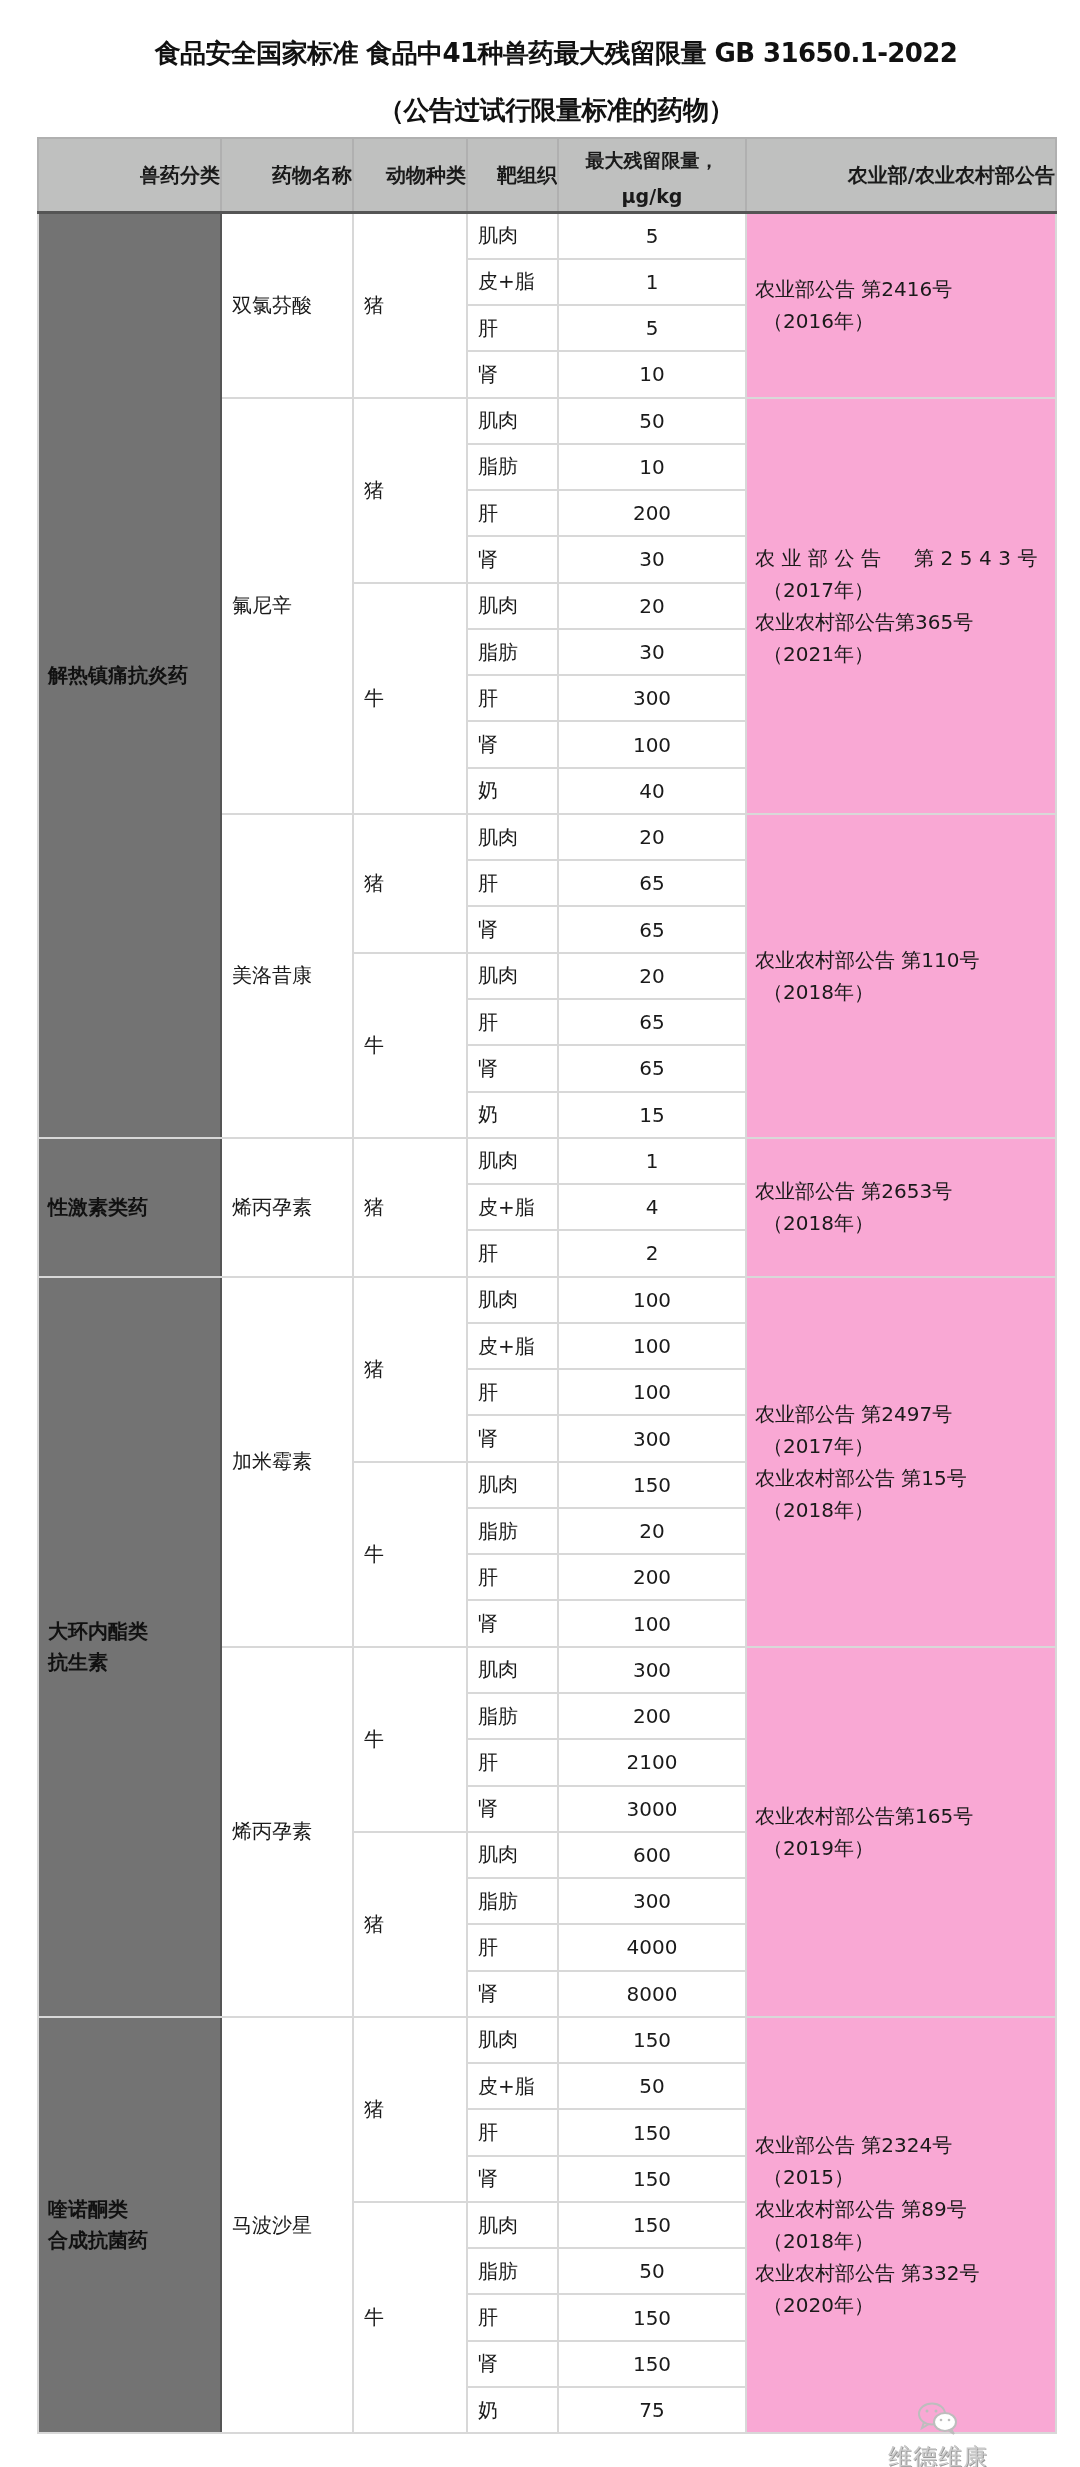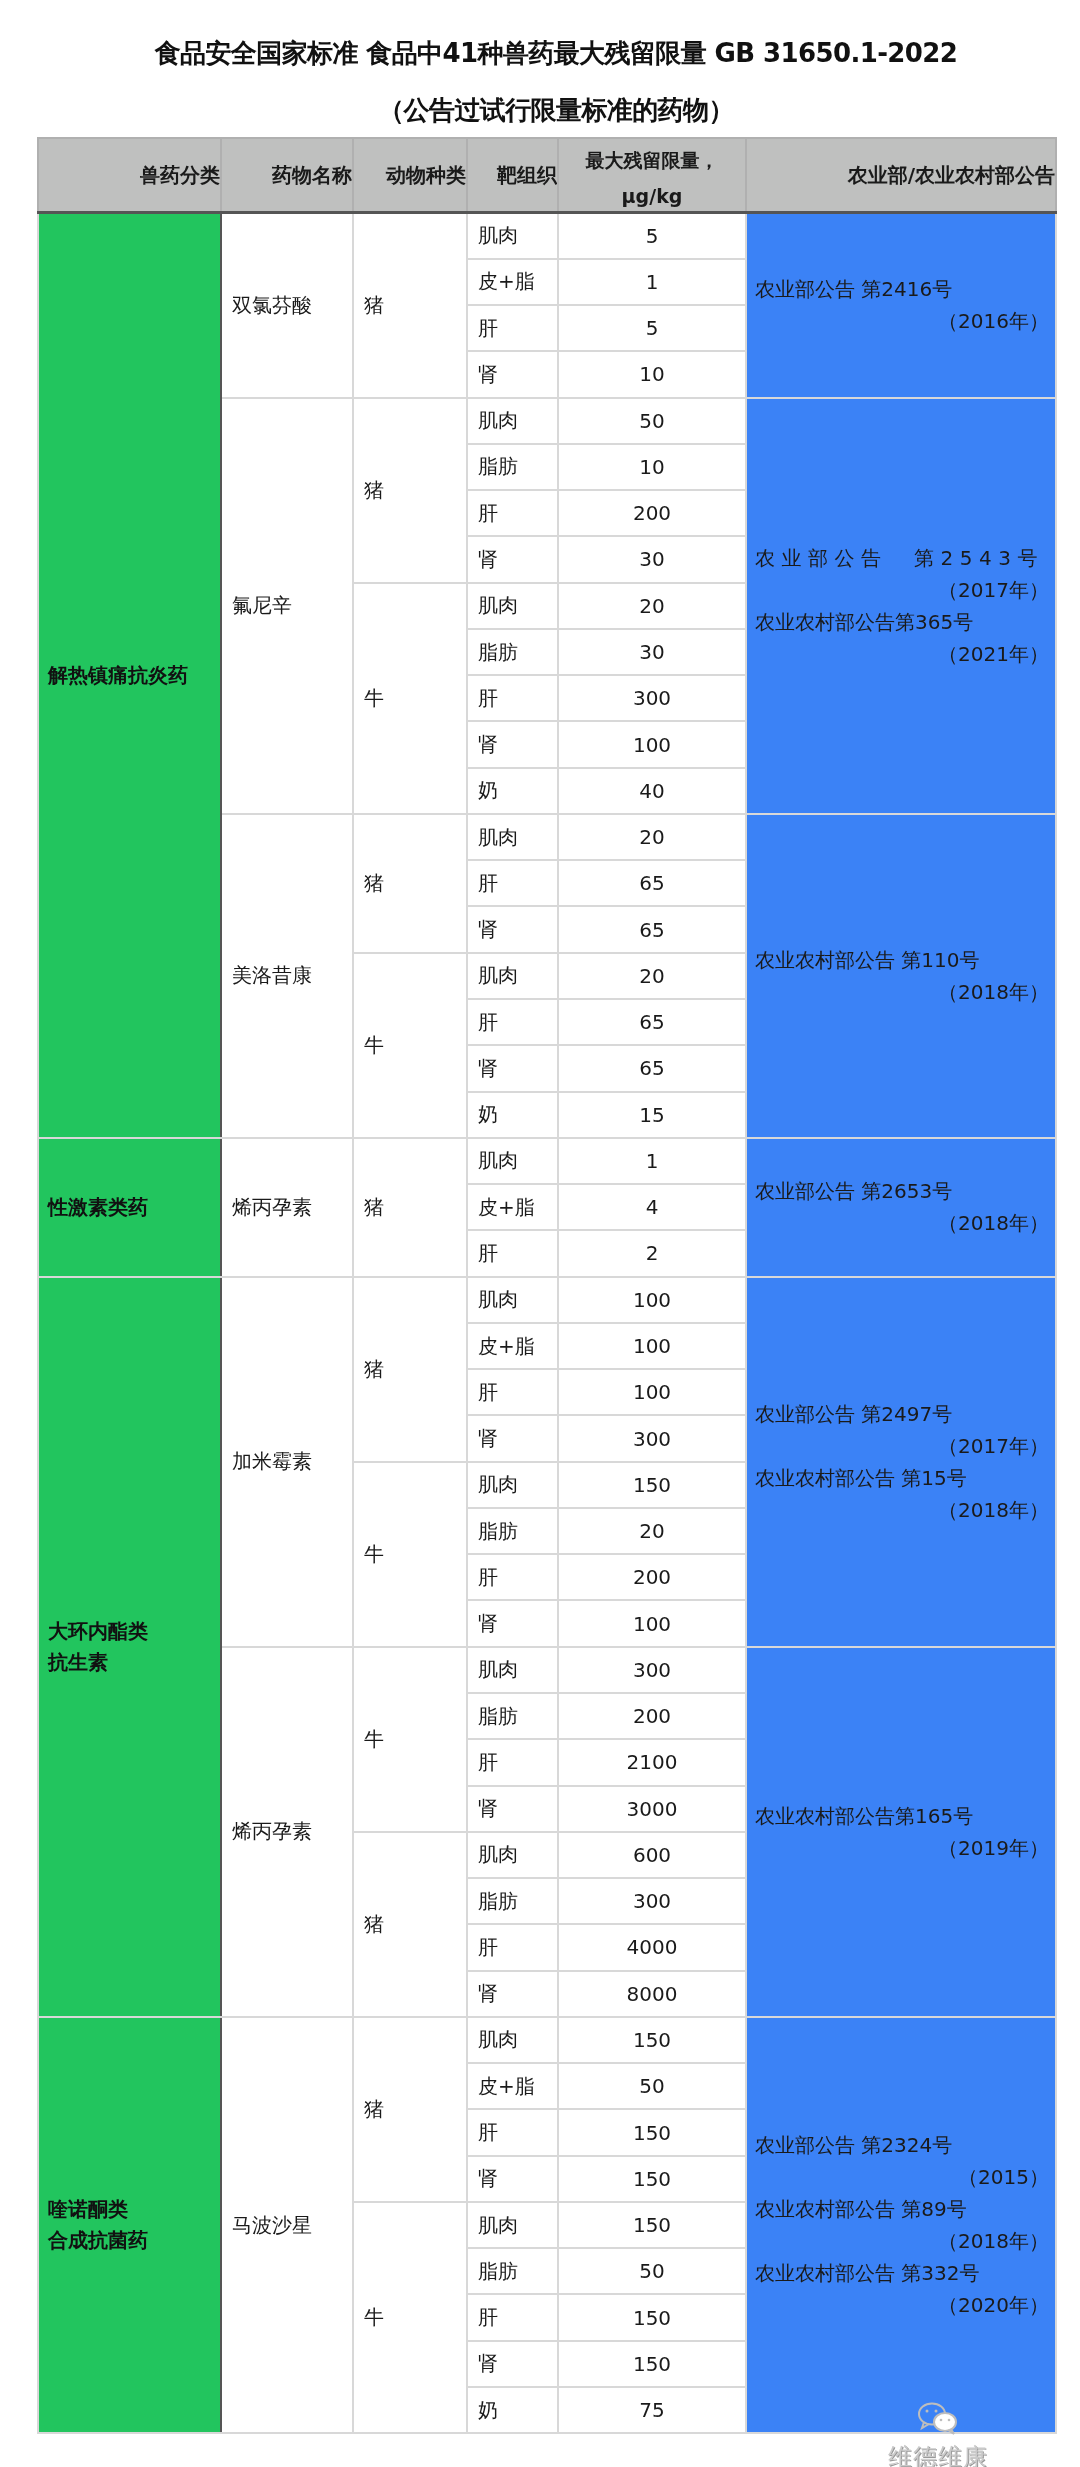--- a/index.html
+++ b/index.html
@@ -30,29 +30,29 @@
     padding-left: 9px; color: #1a1a1a;
     border-color: #b0b0b0;
     border-bottom: 3px solid #555555;
   }
   table.mrl thead th.c-mrl {
     text-align: center; padding-left: 0; font-size: 19px; line-height: 30px;
   }
   table.mrl thead th.c-mrl span { display: block; margin-top: 6px; }
   table.mrl tbody tr { height: 46.27px; }
   td.cat {
-    background: #22c55e; font-weight: bold; font-size: 20px; line-height: 31px;
+    background: #737373; font-weight: bold; font-size: 20px; line-height: 31px;
     padding-left: 9px !important; color: #111;
     border-right: 2px solid #555555 !important;
   }
   td.drug, td.animal, td.tissue { font-size: 20px; padding-left: 10px !important; background: #fff; }
   td.val { font-size: 20px; text-align: center; background: #fff; }
-  td.notice { font-size: 20px; line-height: 32px; padding-left: 8px !important; padding-right: 6px !important; background:#3b82f6; }
+  td.notice { font-size: 20px; line-height: 32px; padding-left: 8px !important; padding-right: 6px !important; background:#f9a8d4; }
   td.notice span { display: block; white-space: nowrap; }
-  td.notice span.yr { padding-left: 8px; text-align: right; }
+  td.notice span.yr { padding-left: 8px; }
   td.notice span.spaced { letter-spacing: 6.5px; }
   td.cat span { display: block; }
 
   .watermark {
     position: absolute; left: 888px; top: 2401px; height: 36px;
     display: flex; align-items: center; gap: 6px;
     color: #c9c9c9; font-size: 24px; letter-spacing: 1px;
     text-shadow: 1px 1px 0 #9a9a9a;
     flex-direction: column;
   }

